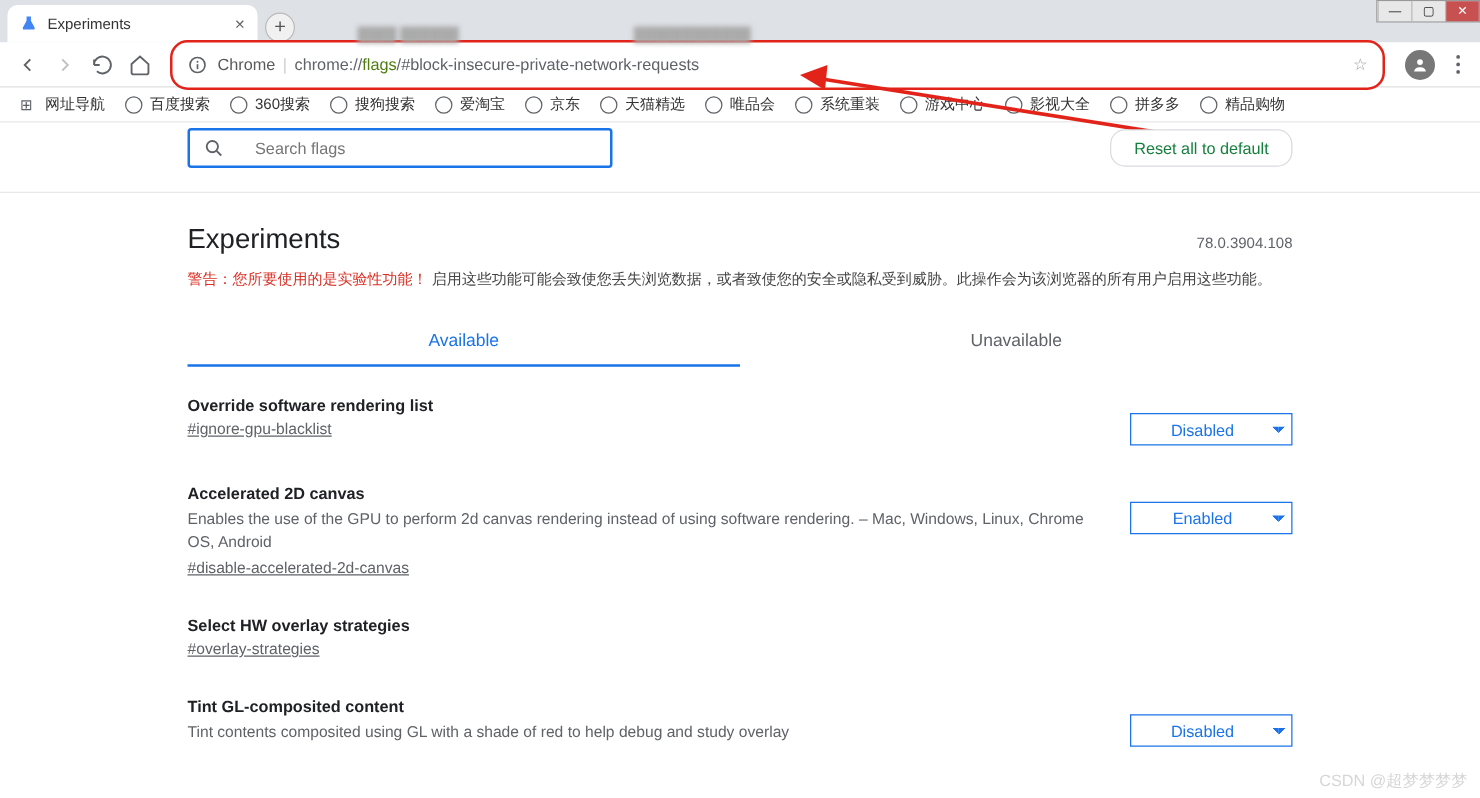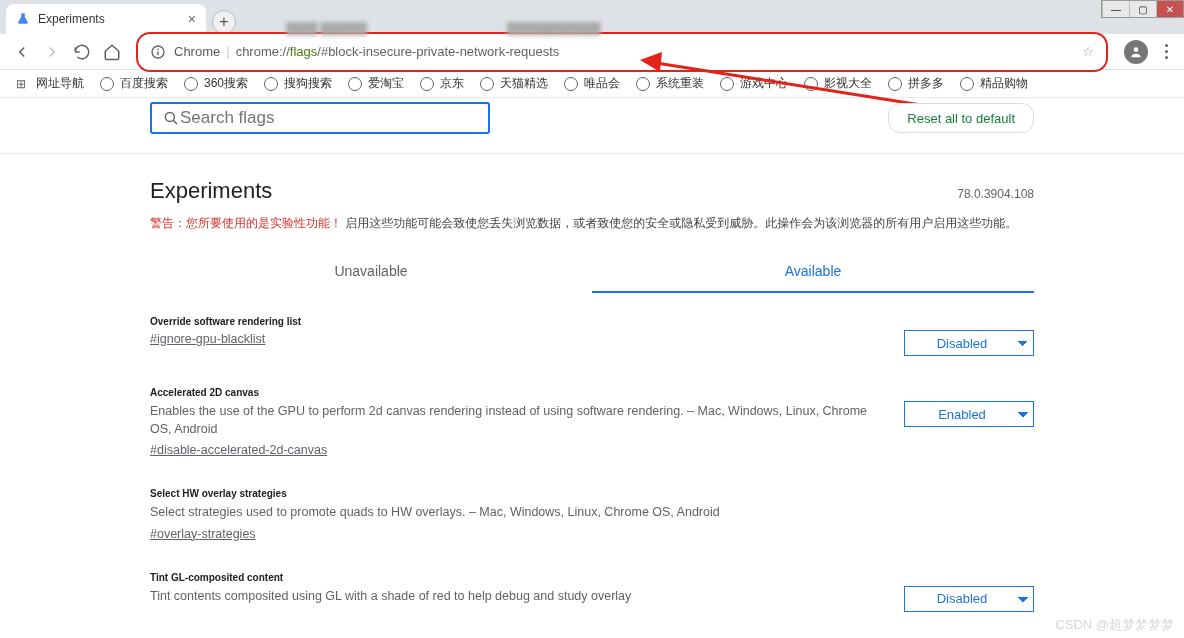--- a/index.html
+++ b/index.html
@@ -43,39 +43,39 @@
 
 .arrow-annot { position: absolute; top: 48px; left: 640px; pointer-events: none; }
 
 
 .content-wrap { position: absolute; top: 98px; left: 0; right: 0; bottom: 0; overflow-y: scroll; }
 .content { width: 884px; margin: 0 auto; padding-bottom: 40px; }
 
 .search-row { display: flex; justify-content: space-between; align-items: center; padding-top: 4px; padding-bottom: 18px; border-bottom: 1px solid transparent; }
 .search-box { width: 340px; height: 32px; border: 2px solid #1a73e8; border-radius: 3px; display: flex; align-items: center; padding: 0 10px; background: #fff; }
 .search-box svg { width: 18px; height: 18px; color: #5f6368; }
-.search-input { border: none; outline: none; flex: 1; margin-left: 0; font-size: 17px; }
+.search-input { border: none; outline: none; flex: 1; margin-left: 24px; font-size: 13px; }
 .reset-btn { height: 30px; padding: 0 18px; border: 1px solid #dadce0; border-radius: 12px; background: #fff; color: #15803d; font-size: 13px; cursor: pointer; }
 
 hr.divider { border: none; border-top: 1px solid #e8e8e8; margin: 0 -200px; }
 
 .header-row { display: flex; justify-content: space-between; align-items: baseline; margin-top: 24px; margin-bottom: 10px; }
 .page-title { font-size: 22px; font-weight: 400; }
 .version { font-size: 12px; color: #5f6368; }
 
 .warning { font-size: 12px; color: #444; line-height: 1.6; margin-bottom: 18px; }
 .warning .red { color: #d93025; }
 
 .tabs { display: flex; margin-top: 6px; }
 .tabs .t { flex: 1; text-align: center; padding: 12px 0; font-size: 14px; color: #5f6368; cursor: pointer; border-bottom: 2px solid transparent; }
 .tabs .t.active { color: #1a73e8; border-bottom: 2px solid #1a73e8; }
 
 .flag { padding: 22px 0 8px; border-top: 1px solid rgba(0,0,0,0); display: flex; gap: 30px; }
 .flag-main { flex: 1; }
-.flag-title { font-size: 10px; font-weight: 600; color: #202124; margin-bottom: 4px; }
+.flag-title { font-size: 13px; font-weight: 600; color: #202124; margin-bottom: 4px; }
 .flag-desc { font-size: 12.5px; color: #5f6368; line-height: 1.45; margin-bottom: 4px; }
 .flag-link { font-size: 12.5px; color: #5f6368; text-decoration: underline; }
 .flag-select { width: 130px; height: 26px; border: 1px solid #1a73e8; color: #1a73e8; background: #fff; padding: 0 22px 0 8px; font-size: 13px; appearance: none; background-image: linear-gradient(45deg, transparent 50%, #1a73e8 50%), linear-gradient(135deg, #1a73e8 50%, transparent 50%); background-position: right 10px top 10px, right 5px top 10px; background-size: 5px 5px; background-repeat: no-repeat; align-self: flex-start; margin-top: 14px; text-align: center; }
 
 .watermark { position: absolute; bottom: 4px; right: 10px; color: #bbb; font-size: 13px; opacity: 0.6; }
 
 
 .content-wrap::-webkit-scrollbar { width: 16px; }
 .content-wrap::-webkit-scrollbar-track { background: #f1f1f1; }
 .content-wrap::-webkit-scrollbar-thumb { background: #c1c1c1; }
@@ -226,22 +226,22 @@
     <div class="page-title">Experiments</div>
     <div class="version">78.0.3904.108</div>
   </div>
 
   <div class="warning">
     <span class="red">警告：您所要使用的是实验性功能！</span>
     <span>启用这些功能可能会致使您丢失浏览数据，或者致使您的安全或隐私受到威胁。此操作会为该浏览器的所有用户启用这些功能。</span>
   </div>
 
   <div class="tabs">
+    <div class="t active">Available</div>
     <div class="t">Unavailable</div>
-    <div class="t active">Available</div>
   </div>
 
   <div class="flag">
     <div class="flag-main">
       <div class="flag-title">Override software rendering list</div>
       <a class="flag-link">#ignore-gpu-blacklist</a>
     </div>
     <select class="flag-select"><option>Disabled</option></select>
   </div>
 
@@ -250,21 +250,20 @@
       <div class="flag-title">Accelerated 2D canvas</div>
       <div class="flag-desc">Enables the use of the GPU to perform 2d canvas rendering instead of using software rendering. – Mac, Windows, Linux, Chrome OS, Android</div>
       <a class="flag-link">#disable-accelerated-2d-canvas</a>
     </div>
     <select class="flag-select"><option>Enabled</option></select>
   </div>
 
   <div class="flag">
     <div class="flag-main">
       <div class="flag-title">Select HW overlay strategies</div>
-      <div class="flag-desc">Select strategies used to promote quads to HW overlays. – Mac, Windows, Linux, Chrome OS, Android</div>
       <a class="flag-link">#overlay-strategies</a>
     </div>
   </div>
 
   <div class="flag">
     <div class="flag-main">
       <div class="flag-title">Tint GL-composited content</div>
       <div class="flag-desc">Tint contents composited using GL with a shade of red to help debug and study overlay</div>
     </div>
     <select class="flag-select"><option>Disabled</option></select>

